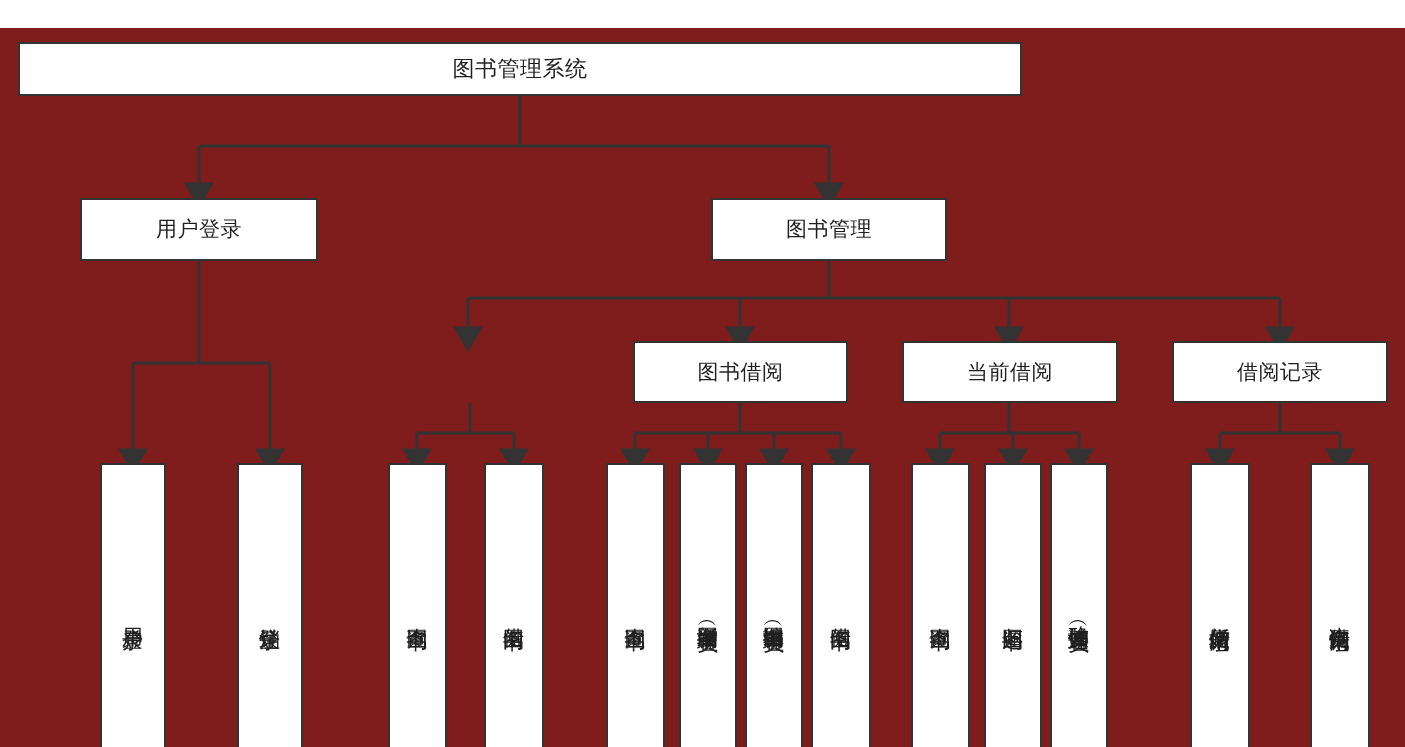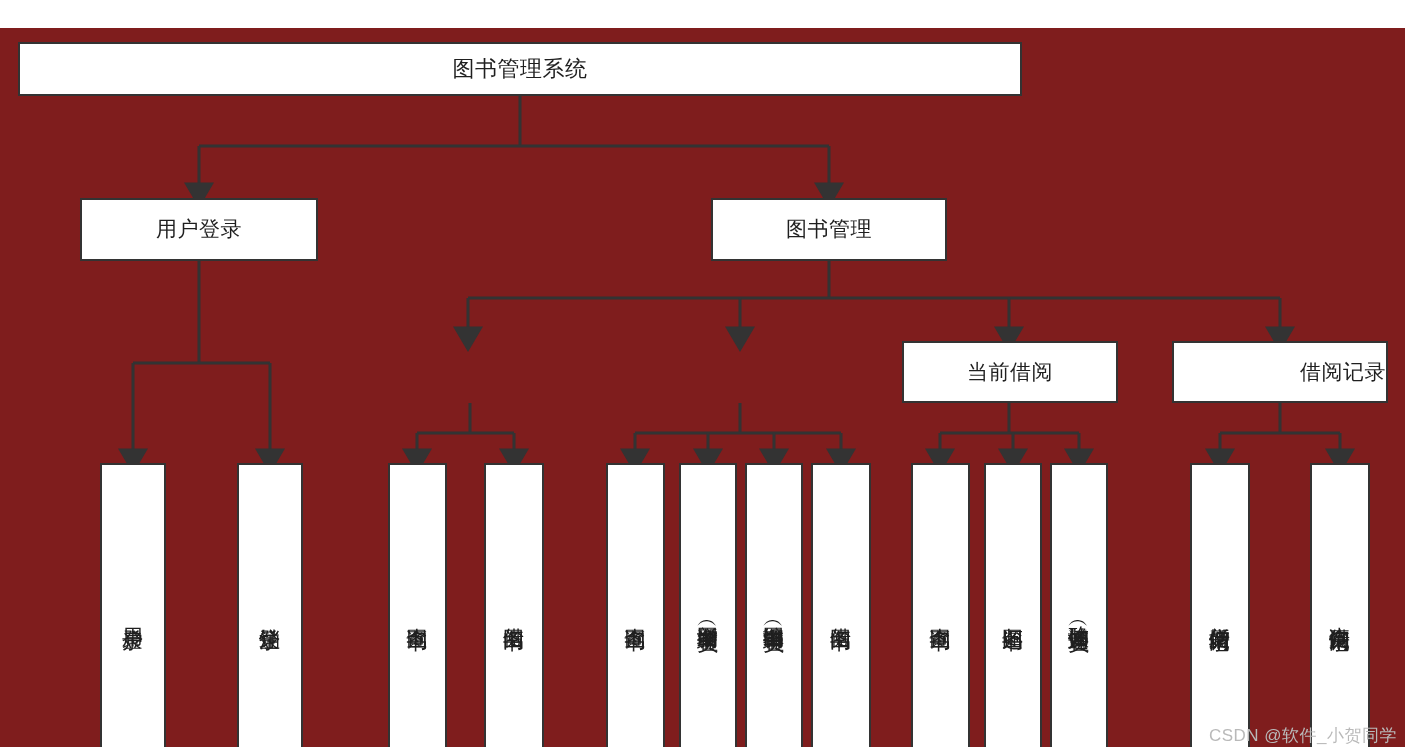--- a/index.html
+++ b/index.html
@@ -128,24 +128,27 @@
     <span>图书管理系统</span>
   </div>
 
   <div class="node horiz" id="node-l2-0" style="left: 80px; top: 170px; width: 238px; height: 63px;">
     <span>用户登录</span>
   </div>
   <div class="node horiz" id="node-l2-1" style="left: 711px; top: 170px; width: 236px; height: 63px;">
     <span>图书管理</span>
   </div>
 
+  <div class="node horiz" id="node-l3-1" style="left: 633px; top: 313px; width: 215px; height: 62px;">
+    <span>图书借阅</span>
+  </div>
   <div class="node horiz" id="node-l3-2" style="left: 902px; top: 313px; width: 216px; height: 62px; text-align: center;">
     <span>当前借阅</span>
   </div>
-  <div class="node horiz" id="node-l3-3" style="left: 1172px; top: 313px; width: 216px; height: 62px; justify-content: flex-end;">
+  <div class="node horiz" id="node-l3-3" style="left: 1172px; top: 313px; width: 216px; height: 62px;">
     <span>借阅记录</span>
   </div>
 
   <div class="node vert" id="node-leaf-0" style="left: 100px; top: 435px; width: 66px; height: 300px;">
     <span class="vtext">用户登录</span>
   </div>
   <div class="node vert" id="node-leaf-1" style="left: 237px; top: 435px; width: 66px; height: 300px;">
     <span class="vtext">注销登录</span>
   </div>
   <div class="node vert" id="node-leaf-2" style="left: 388px; top: 435px; width: 59px; height: 300px;">
@@ -175,14 +178,13 @@
   <div class="node vert" id="node-leaf-10" style="left: 1050px; top: 435px; width: 58px; height: 300px;">
     <span class="vtext">确认归还（管理员）</span>
   </div>
   <div class="node vert" id="node-leaf-11" style="left: 1190px; top: 435px; width: 60px; height: 300px;">
     <span class="vtext">新增借阅记录</span>
   </div>
   <div class="node vert" id="node-leaf-12" style="left: 1310px; top: 435px; width: 60px; height: 300px;">
     <span class="vtext">查询借阅记录</span>
   </div>
 
-  <div class="watermark">CSDN @软件_小贺同学</div>
 </div>
 
 </body></html>

